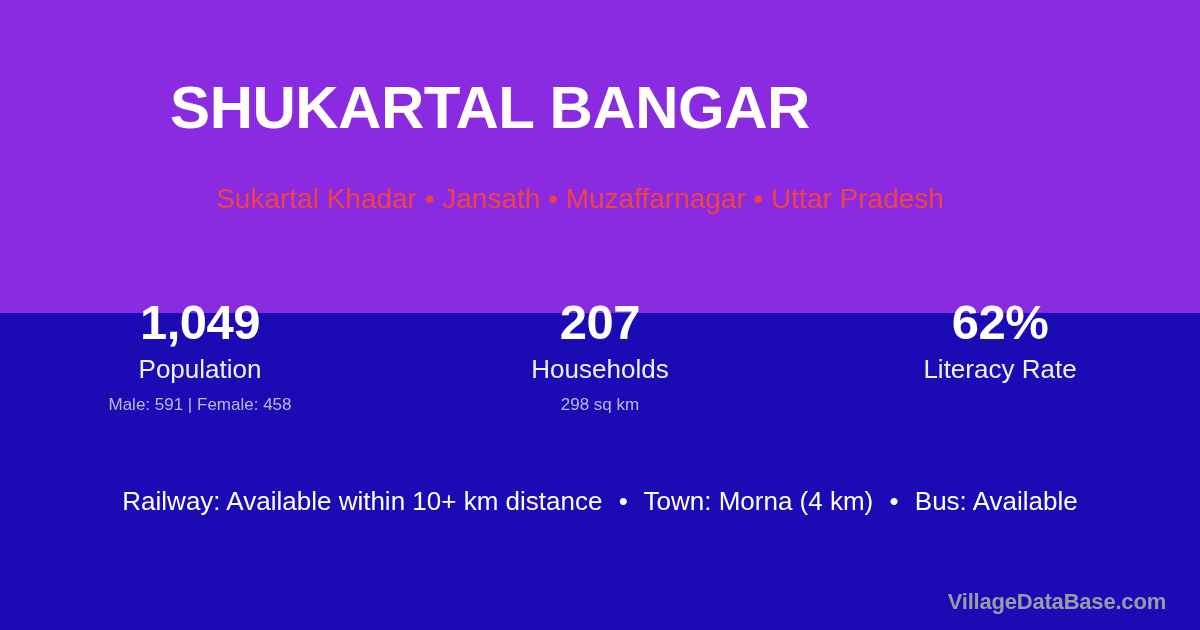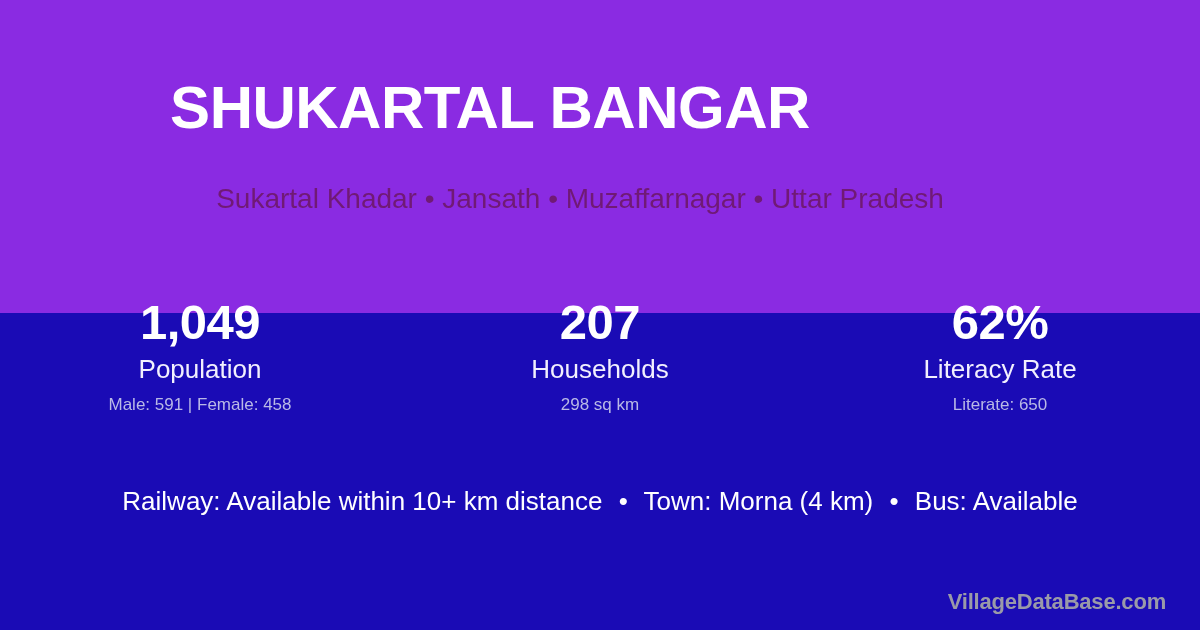--- a/index.html
+++ b/index.html
@@ -60,21 +60,21 @@
 
   .village-subtitle {
     margin: 0;
     padding: 0;
     position: absolute;
     left: 0; top: 182px;
     width: 1160px;
     font-size: 28px;
     line-height: 1.2;
     font-weight: 400;
-    color: #701a75;
+    color: #ef4444;
     text-align: center;
     white-space: nowrap;
   }
 
   
   .stats-row {
     position: absolute;
     left: 0; top: 248px;
     width: 1200px;
     display: flex;
@@ -174,21 +174,20 @@
 
     <div class="stat-cell">
       <span class="stat-value">207</span>
       <span class="stat-label">Households</span>
       <span class="stat-sub">298 sq km</span>
     </div>
 
     <div class="stat-cell">
       <span class="stat-value">62%</span>
       <span class="stat-label">Literacy Rate</span>
-      <span class="stat-sub">Literate: 650</span>
     </div>
 
   </div>
 
   <div class="facts-line">
     <span>Railway: Available within 10+ km distance</span>
     <span class="facts-sep">•</span>
     <span>Town: Morna (4 km)</span>
     <span class="facts-sep">•</span>
     <span>Bus: Available</span>

